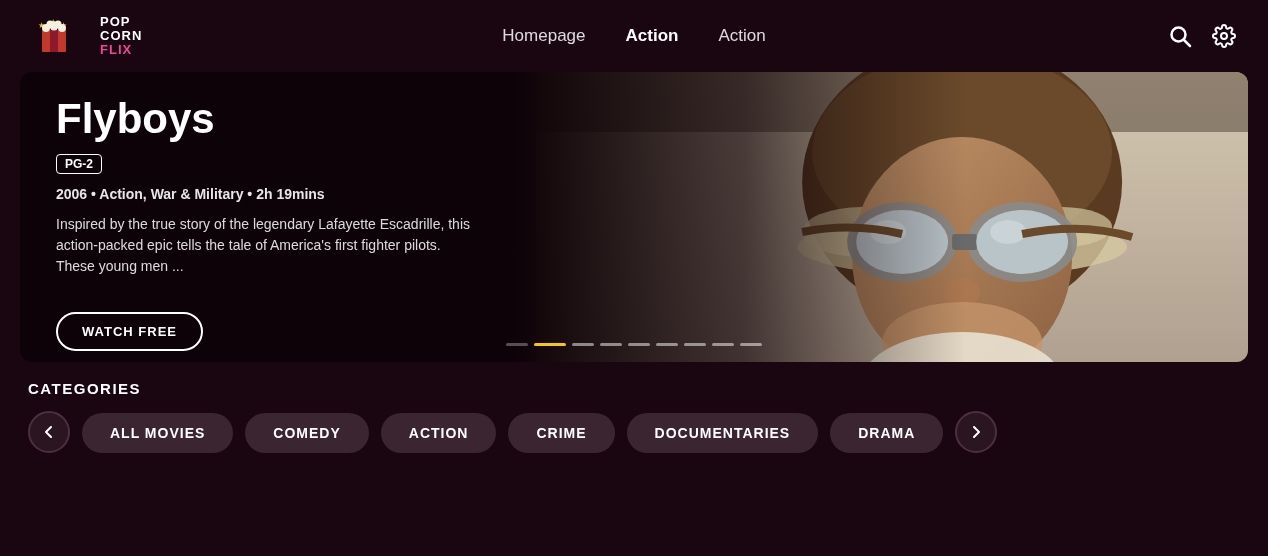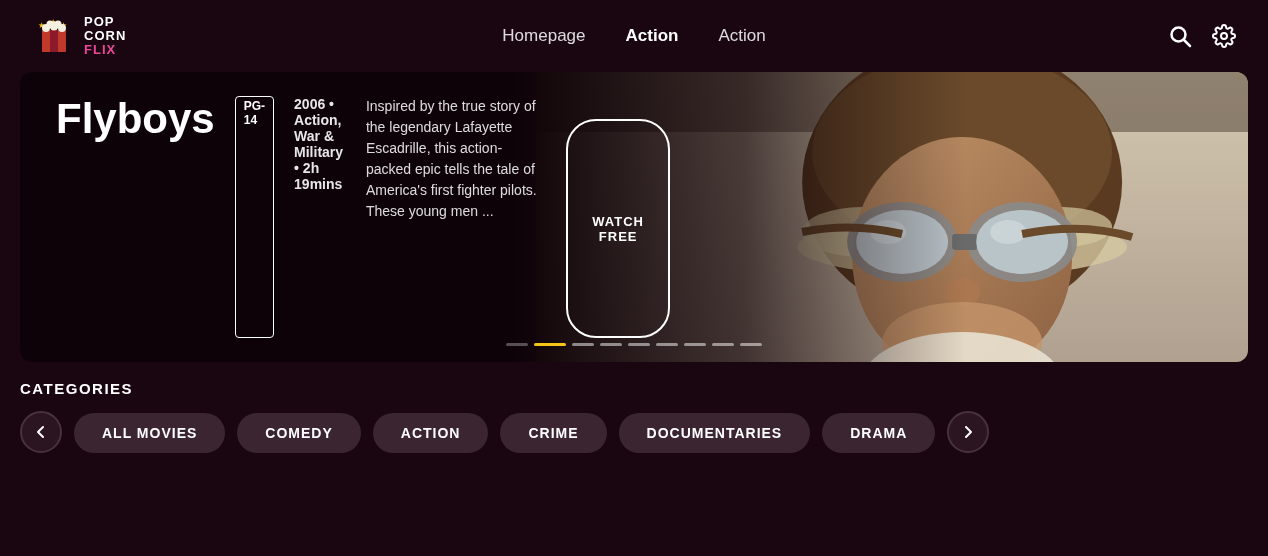--- a/index.html
+++ b/index.html
@@ -31,20 +31,21 @@
       height: 44px;
       position: relative;
     }
     .logo-text {
       font-size: 13px;
       font-weight: 900;
       color: #ffffff;
       line-height: 1.1;
       text-transform: uppercase;
       letter-spacing: 1px;
+      margin-left: 16px;
     }
     .logo-text span { color: #ec4899; }
 
     nav {
       display: flex;
       align-items: center;
       gap: 40px;
       position: absolute;
       left: 50%;
       transform: translateX(-50%);
@@ -99,23 +100,23 @@
       height: 100%;
     }
 
     .hero-content {
       position: absolute;
       left: 36px;
       top: 24px;
       bottom: 24px;
       width: 50%;
       display: flex;
-      flex-direction: row;
+      flex-direction: column;
       justify-content: flex-start;
-      gap: 20px;
+      gap: 12px;
     }
     .hero-title {
       font-size: 42px;
       font-weight: 900;
       color: #ffffff;
       line-height: 1.1;
     }
     .rating-badge {
       display: inline-block;
       border: 1.5px solid #ffffff;
@@ -169,21 +170,21 @@
       border-radius: 2px;
       background: #ffffff;
       opacity: 0.5;
     }
     .dot.active { opacity: 1; background: #f5c518; width: 32px; }
     .dot:not(.active) { width: 22px; }
     .dot.dim { opacity: 0.3; }
 
     
     .categories-section {
-      padding: 18px 20px 10px;
+      padding: 18px 28px 10px;
     }
     .categories-title {
       font-size: 15px;
       font-weight: 800;
       letter-spacing: 1.5px;
       color: #ffffff;
       margin-bottom: 14px;
     }
     .categories-row {
       display: flex;
@@ -323,21 +324,21 @@
       <ellipse cx="440" cy="270" rx="80" ry="40" fill="#c4956a" opacity="0.8"></ellipse>
 
       <ellipse cx="440" cy="310" rx="100" ry="50" fill="#e8e0d0" opacity="0.9"></ellipse>
 
       <rect width="740" height="290" fill="url(#leftFade)"></rect>
     </svg>
   </div>
 
   <div class="hero-content">
     <h1 class="hero-title">Flyboys</h1>
-    <div class="rating-badge">PG-14</div>
+    <div class="rating-badge">PG-2</div>
     <div class="hero-meta">2006 • Action, War &amp; Military • 2h 19mins</div>
     <p class="hero-desc">Inspired by the true story of the legendary Lafayette Escadrille, this action-packed epic tells the tale of America's first fighter pilots. These young men ...</p>
     <button class="watch-btn">WATCH FREE</button>
   </div>
 
   <div class="carousel-dots">
     <div class="dot dim"></div>
     <div class="dot active"></div>
     <div class="dot"></div>
     <div class="dot"></div>

